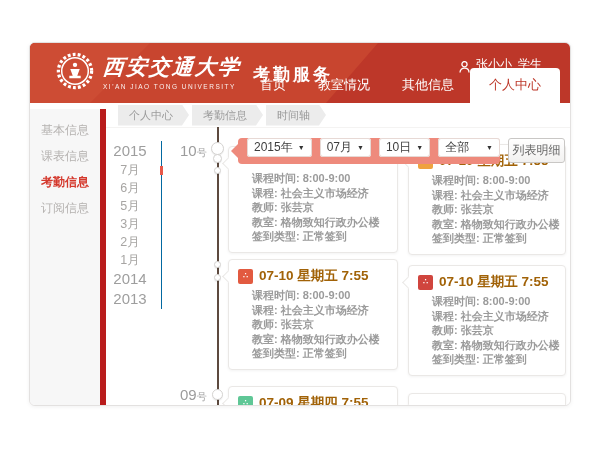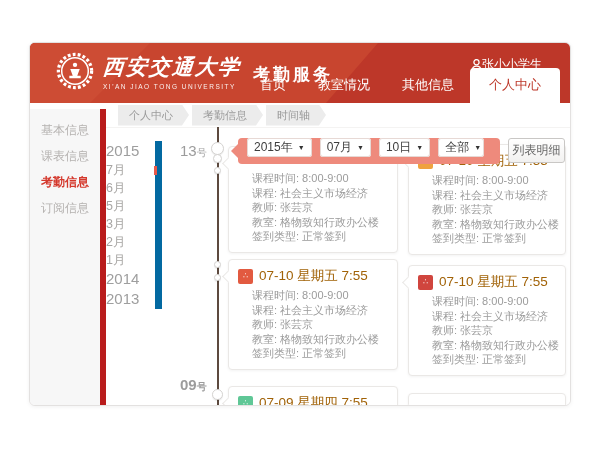--- a/index.html
+++ b/index.html
@@ -14,79 +14,79 @@
   .header::before { content:""; position:absolute; inset:0; background:#c8452f;
             clip-path:polygon(0 0, 348px 0, 296px 100%, 0 100%); }
   .header::after { content:""; position:absolute; inset:0; background:#d2553c; opacity:.45;
             clip-path:polygon(0 0, 120px 0, 60px 100%, 0 100%); }
   .brand { position:absolute; left:26px; top:9px; display:flex; align-items:center; color:#fff; z-index:2; }
   .logo { width:38px; height:38px; margin-right:9px; flex:0 0 auto; }
   .uni-cn { font-family:"DejaVu Serif", serif; font-style:italic; font-weight:bold;
             font-size:21px; letter-spacing:2px; transform:skewX(-4deg); white-space:nowrap; }
   .uni-en { font-size:6.5px; letter-spacing:1.5px; opacity:.92; margin-top:2px; white-space:nowrap; }
   .app-title { font-size:17px; font-weight:bold; letter-spacing:3px; margin-left:12px; padding-top:7px; white-space:nowrap; }
-  .user { position:absolute; right:28px; top:13px; z-index:2; display:flex; align-items:center;
-          gap:0; color:#fff; font-size:12px; cursor:pointer; }
+  .user { position:absolute; right:28px; top:13px; z-index:2; display:flex; align-items:flex-end;
+          gap:6px; color:#fff; font-size:12px; cursor:pointer; }
   .nav { position:absolute; right:10px; bottom:0; z-index:2; display:flex; align-items:flex-end; }
   .nav a { display:block; color:#fff; font-size:13px; padding:7px 16px 9px; text-decoration:none;
            cursor:pointer; white-space:nowrap; }
   .nav a.active { background:#fff; color:#bd3729; border-radius:4px 4px 0 0; padding:8px 19px 9px; }
 
   
   .app-body { position:absolute; top:60px; left:0; right:0; bottom:0; }
   .sidebar { position:absolute; left:0; top:6px; bottom:0; width:76px; background:#f7f7f7;
              border-right:6px solid #b91c1c; padding-top:8px; }
   .side-item { height:26px; line-height:26px; text-align:center; font-size:12px; color:#b5b2b0; cursor:pointer; }
   .side-item.active { color:#d4382c; font-weight:bold; }
 
   .main { position:absolute; left:76px; top:0; right:0; bottom:0; background:#fff; }
 
   .breadcrumb { position:absolute; left:0; top:0; right:0; height:25px; display:flex;
                 align-items:center; padding-left:12px; border-bottom:1px solid #f4f3f2; }
   .crumb { background:#ececec; color:#9a9a9a; font-size:11px; padding:3px 16px 3px 11px;
            margin-right:3px; cursor:pointer; white-space:nowrap;
            clip-path:polygon(0 0, calc(100% - 7px) 0, 100% 50%, calc(100% - 7px) 100%, 0 100%); }
 
-  .tl-nav { position:absolute; left:0; top:38px; width:56px; text-align:left;
-            padding-right:7px; border-right:7px solid #0369a1; }
+  .tl-nav { position:absolute; left:0; top:38px; width:56px; text-align:center;
+            padding-right:7px; border-right:1px solid #0369a1; }
   .tl-year { font-size:15px; color:#9e9e9e; line-height:20px; cursor:pointer; }
   .tl-month { position:relative; font-size:12.5px; color:#a7a5a3; line-height:18px; cursor:pointer; }
   .tl-month.active .tick { content:""; position:absolute; right:-9px; top:5px; width:3px; height:9px; background:#e8594a; }
 
   .day-marker { position:absolute; left:74px; font-size:15px; color:#9c9c9c; white-space:nowrap; }
   .day-marker .suffix { font-size:10px; }
 
   .tl-line { position:absolute; left:111px; top:24px; bottom:0; width:2px; background:#5d4a3f; }
   .tl-node { position:absolute; background:#fff; border:1px solid #d5d3d1; border-radius:50%;
              box-shadow:0 1px 1px rgba(0,0,0,.08); }
 
   
   .card { position:absolute; background:#fff; border:1px solid #eae8e6; border-radius:4px;
-          box-shadow:0 1px 3px rgba(0,0,0,.05); padding:7px 10px 8px 9px; z-index:1; cursor:pointer; }
+          box-shadow:0 1px 3px rgba(0,0,0,.05); padding:7px 10px 8px 9px; z-index:1; cursor:pointer;font-weight:bold; }
   .card::before { content:""; position:absolute; left:-5px; top:12px; width:8px; height:8px; background:#fff;
           border-left:1px solid #eae8e6; border-bottom:1px solid #eae8e6; transform:rotate(45deg); }
   .card.col-l { left:122px; width:170px; }
   .card.col-r { left:302px; width:158px; }
   .card-head { display:flex; align-items:center; gap:6px; margin-bottom:3px; }
   .seal { width:15px; height:15px; border-radius:2px; flex:0 0 auto; display:flex;
           align-items:center; justify-content:center; color:#fff; font-size:8px; line-height:1; }
   .card-title { font-size:13.5px; color:#a16207; white-space:nowrap; }
   .card-line { font-size:11px; color:#9b9b9b; line-height:14.5px; padding-left:14px; white-space:nowrap; }
   .card.headless { padding-top:24px; }
 
   
   .filter-bar { position:absolute; left:132px; top:35px; width:262px; height:26px; background:#ee8a7c;
                 border-radius:4px; display:flex; align-items:flex-start; gap:8px; padding-left:9px; z-index:5; }
   .filter-bar::before { content:""; position:absolute; left:-7px; top:6px; border:7px solid transparent;
                 border-right-color:#ee8a7c; border-left:0; }
   .dd { background:#fff; border-radius:3px; height:19px; display:flex; align-items:center;
         justify-content:center; gap:5px; font-size:12px; color:#3d3d3d; cursor:pointer;
         box-shadow:inset 0 0 0 1px #e7d9d5; padding:0 7px; white-space:nowrap; }
   .dd .caret { font-size:7px; color:#333; }
-  .dd.wide { width:46px; justify-content:space-between; }
+  .dd.wide { width:62px; justify-content:space-between; }
   .list-btn { position:absolute; left:402px; top:35px; width:57px; height:25px; z-index:5;
         background:linear-gradient(#ffffff,#f2f1f0); border:1px solid #c9c7c5; border-radius:3px;
         font-size:12px; color:#666; display:flex; align-items:center; justify-content:center;
         cursor:pointer; white-space:nowrap; }
 </style>
 </head>
 <body>
 
 <div class="stage">
   <div class="window">
@@ -145,22 +145,22 @@
           <div class="tl-month active"><span>7月</span><span class="tick"></span></div>
           <div class="tl-month">6月</div>
           <div class="tl-month">5月</div>
           <div class="tl-month">3月</div>
           <div class="tl-month">2月</div>
           <div class="tl-month">1月</div>
           <div class="tl-year">2014</div>
           <div class="tl-year">2013</div>
         </div>
 
-        <div class="day-marker" style="top:39px;"><span>13</span><span class="suffix">号</span></div>
-        <div class="day-marker" style="top:273px;font-weight:bold;"><span>09</span><span class="suffix">号</span></div>
+        <div class="day-marker" style="top:39px;"><span>10</span><span class="suffix">号</span></div>
+        <div class="day-marker" style="top:283px;"><span>09</span><span class="suffix">号</span></div>
 
         <div class="tl-line"></div>
         <div class="tl-node" style="left:105px;top:39px;width:13px;height:13px;"></div>
         <div class="tl-node" style="left:107px;top:51px;width:9px;height:9px;"></div>
         <div class="tl-node" style="left:108px;top:64px;width:7px;height:7px;"></div>
         <div class="tl-node" style="left:108px;top:158px;width:7px;height:7px;"></div>
         <div class="tl-node" style="left:108px;top:171px;width:7px;height:7px;"></div>
         <div class="tl-node" style="left:106px;top:286px;width:11px;height:11px;"></div>
 
         <div class="card col-l headless" style="top:43px;">

